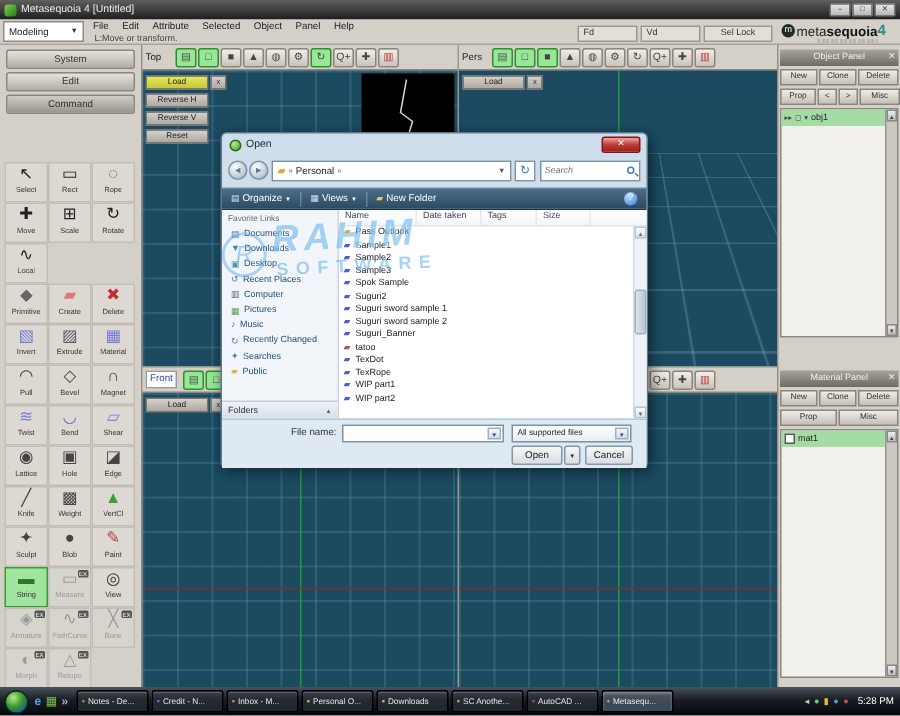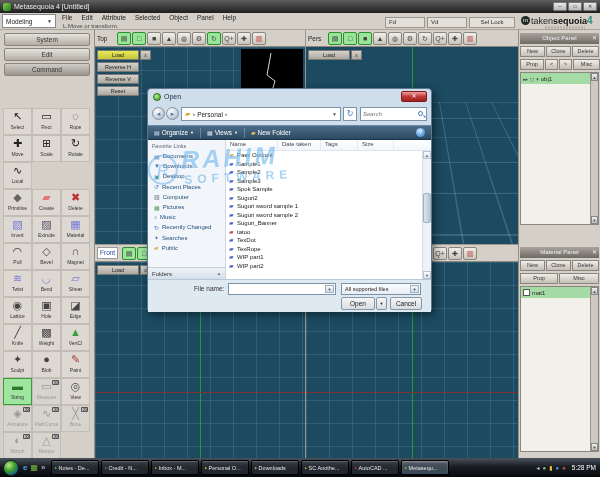--- a/index.html
+++ b/index.html
@@ -168,21 +168,21 @@
         <span class="menu-item">Object</span>
         <span class="menu-item">Panel</span>
         <span class="menu-item">Help</span>
       </div>
     <div class="statusline">L:Move or transform.</div>
     <div class="fdbox">Fd</div>
     <div class="vdbox">Vd</div>
     <div class="sellock">Sel Lock</div>
     <div class="brand">
       <span class="brand-circle">m</span>
-        <span class="brand-meta">taken</span>
+        <span class="brand-meta">meta</span>
         <b>sequoia</b>
         <span class="brand-4">4</span>
     </div>
     <div class="brand-sub"></div>
   </div>
 
   <div class="sidebar">
     <div class="sidebtn" style="top:3px">System</div>
     <div class="sidebtn" style="top:18px">Edit</div>
     <div class="sidebtn cmdhdr" style="top:33px">Command</div>

